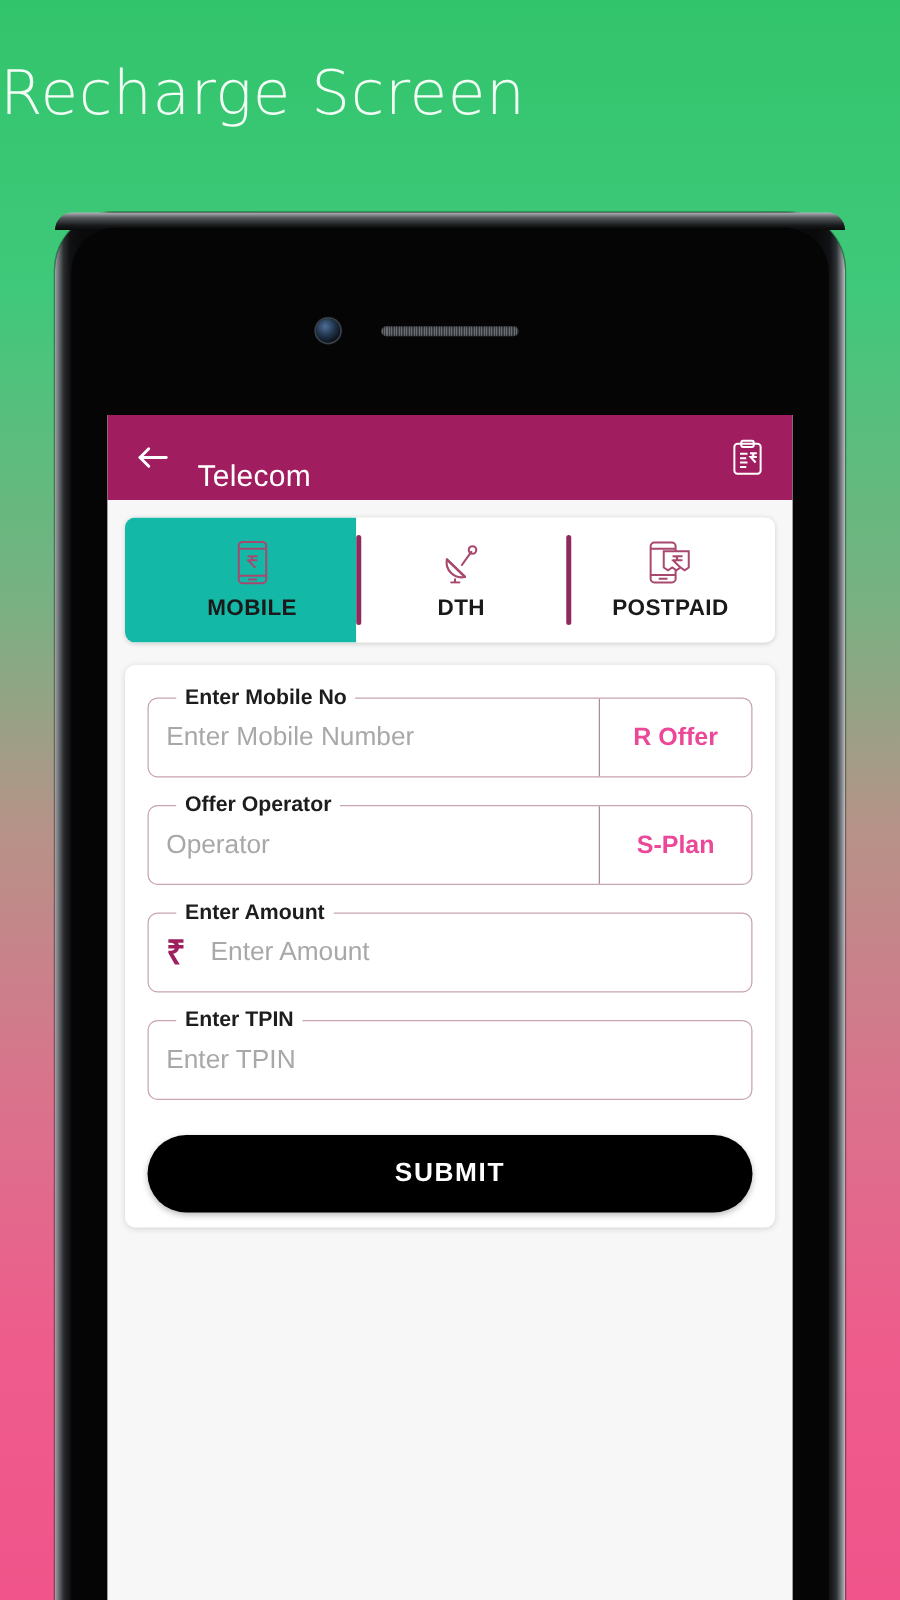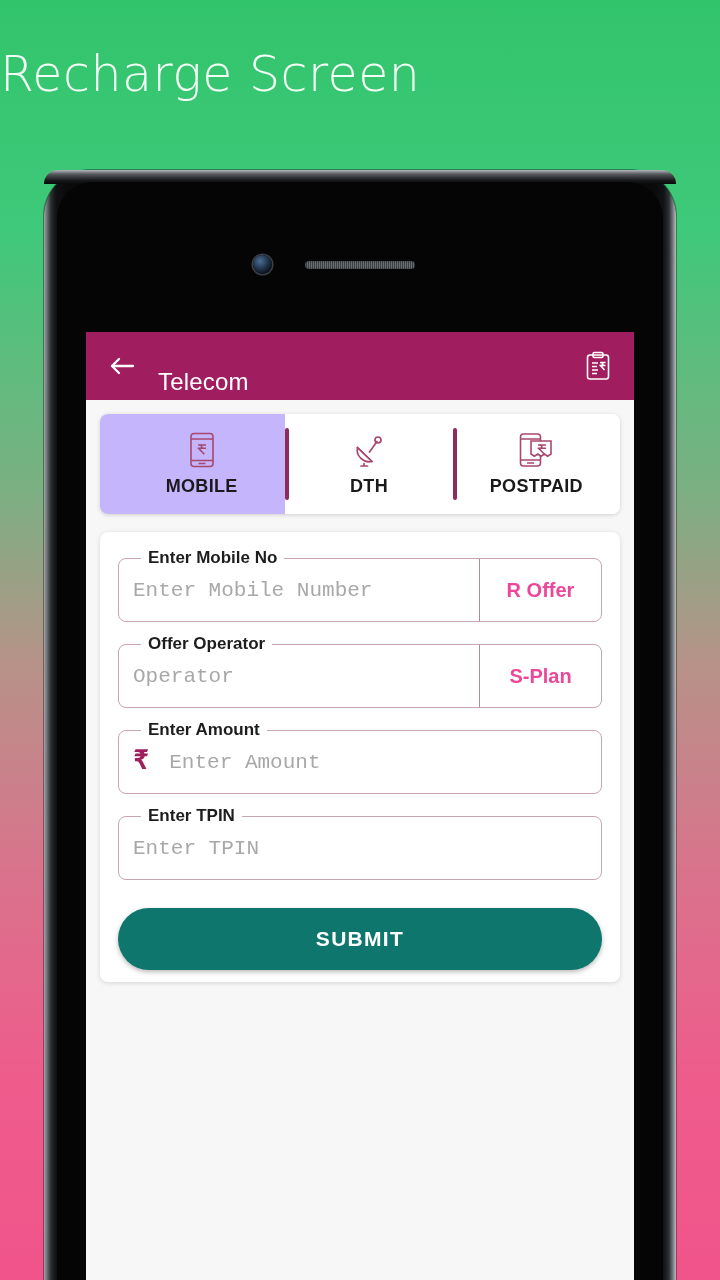--- a/index.html
+++ b/index.html
@@ -128,21 +128,21 @@
     overflow:hidden;
   }
   .tab {
     flex:1;
     display:flex; flex-direction:column;
     align-items:center; justify-content:center;
     gap:8px;
     position:relative;
     background:#ffffff;
   }
-  .tab.selected { background:#c4b5fd;padding-left:18px; }
+  .tab.selected { background:#14b8a6;padding-left:18px; }
   .tab + .tab::before {
     content:"";
     position:absolute; left:0; top:14px; bottom:14px;
     width:4px; border-radius:2px;
     background:#8e2a5e;
   }
   .tab-label {
     font-size:18px;
     font-weight:bold;
     color:#1a1a1a;
@@ -177,21 +177,20 @@
     font-size:17px;
     font-weight:bold;
     color:#1d1d1d;
     white-space:nowrap;
   }
   .field-input {
     flex:1;
     display:flex; align-items:center;
     padding:0 14px;
     min-width:0;
-    font-family:Liberation Mono, monospace;
   }
   .placeholder {
     color:#a8a8a8;
     font-size:21px;
     font-weight:400;
     white-space:nowrap;
     overflow:hidden;
   }
   .rupee-prefix {
     color:#9e1f5e;
@@ -210,21 +209,21 @@
     font-weight:bold;
   }
 
   
   .submit {
     margin-top:6px;
     height:62px;
     border:none;
     width:100%;
     border-radius:31px;
-    background:#0f766e;
+    background:#000000;
     color:#ffffff;
     font-size:21px;
     font-weight:bold;
     letter-spacing:1.3px;
     box-shadow:0 2px 5px rgba(0,0,0,0.28);
     font-family:"Liberation Sans", sans-serif;
     cursor:pointer;
   }
 </style>
 </head>

